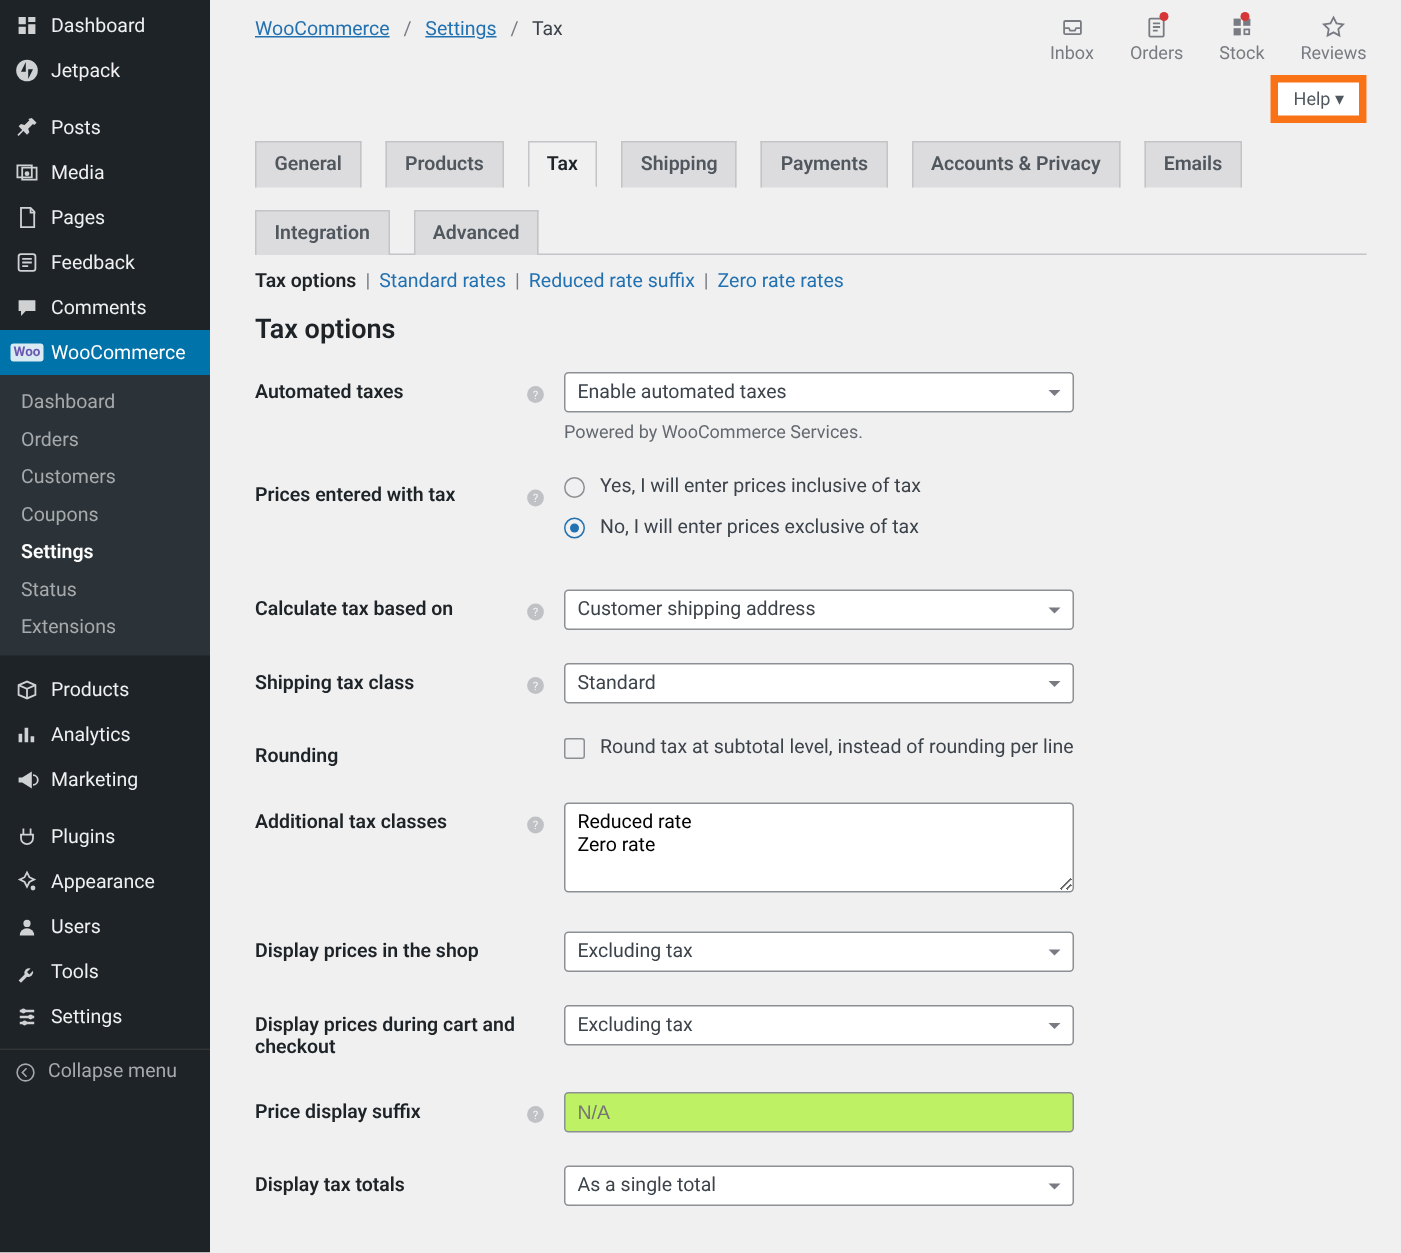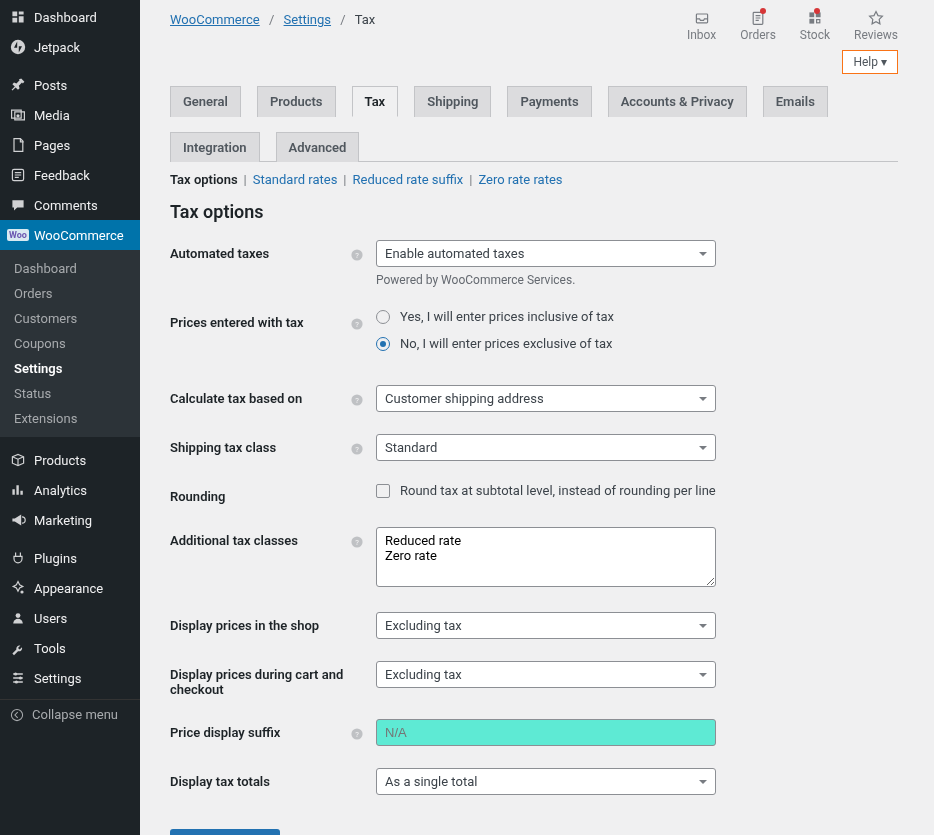--- a/index.html
+++ b/index.html
@@ -12,31 +12,31 @@
   .sb-item .ic { width: 16px; height: 16px; display:flex; align-items:center; justify-content:center; opacity:.85;}
   .sb-item.current { background: #0073aa; color: #fff; position: relative; }
   .sb-item.current::after { content:""; position:absolute; right:-8px; top:50%; transform:translateY(-50%); border:8px solid transparent; border-right-color:#f0f0f1; }
   .sb-sub { background: #2c3338; padding: 6px 0; }
   .sb-sub-item { padding: 5px 14px; color: #a7aaad; font-size: 13px; cursor: pointer; }
   .sb-sub-item.active { color: #fff; font-weight: 600; }
   .sb-sep { height: 8px; }
   .sb-collapse { display:flex; align-items:center; gap:8px; padding:7px 10px; color:#a7aaad; cursor:pointer; font-size:13px; border-top:1px solid #333; margin-top:6px;}
 
   
-  .main { flex: 1; padding: 0 36px 20px 30px; overflow:hidden; background:#f0f0f1;}
+  .main { flex: 1; padding: 0 23px 20px 30px; overflow:hidden; background:#f0f0f1;}
   .topbar { display:flex; align-items:flex-start; justify-content:space-between; padding-top:10px; }
   .crumbs { font-size:13px; padding-top:2px; }
   .crumbs a { color:#2271b1; text-decoration:underline; cursor:pointer; }
   .crumbs .sep { margin:0 6px; color:#787c82; }
   .crumbs .cur { color:#3c434a; }
   .topicons { display:flex; gap:24px; }
   .topicon { display:flex; flex-direction:column; align-items:center; color:#787c82; font-size:12px; gap:2px; cursor:pointer; position:relative;}
   .topicon .dot { position:absolute; top:-2px; right:10px; width:6px; height:6px; background:#d63638; border-radius:50%; }
   .help { margin-top:8px; text-align:right; }
-  .help-btn { display:inline-block; background:#fff; border:1px solid #f97316; padding:4px 10px; font-size:12px; cursor:pointer; color:#50575e;}
+  .help-btn { display:inline-block; background:#fff; border:5px solid #f97316; padding:4px 10px; font-size:12px; cursor:pointer; color:#50575e;}
 
   
   .tabs { margin-top:12px; border-bottom:1px solid #c3c4c7; display:flex; gap:16px; flex-wrap:wrap; }
   .tab { background:#dcdcde; border:1px solid #c3c4c7; border-bottom:none; padding:7px 12px; font-size:13px; font-weight:600; color:#50575e; cursor:pointer; margin-bottom:-1px; }
   .tab.active { background:#f0f0f1; border-bottom:1px solid #f0f0f1; color:#1d2327; }
 
   .subnav { margin:10px 0 14px; font-size:13px; }
   .subnav .sn { color:#2271b1; cursor:pointer; }
   .subnav .sn.active { color:#1d2327; font-weight:600; }
   .subnav .bar { color:#787c82; margin:0 6px; }
@@ -55,21 +55,21 @@
   .select-style::after { content:""; position:absolute; right:8px; top:50%; transform:translateY(-25%); border:4px solid transparent; border-top-color:#787c82; }
 
   .radio { display:flex; align-items:center; gap:10px; margin-bottom:12px; font-size:13px; color:#3c434a;}
   .radio .dot { width:14px; height:14px; border:1px solid #8c8f94; border-radius:50%; display:flex; align-items:center; justify-content:center; flex-shrink:0;}
   .radio.checked .dot::after { content:""; width:6px; height:6px; background:#2271b1; border-radius:50%; }
   .radio.checked .dot { border-color:#2271b1; }
   .check { display:flex; align-items:center; gap:10px; font-size:13px; color:#3c434a; }
   .check .box { width:14px; height:14px; border:1px solid #8c8f94; border-radius:2px; flex-shrink:0;}
 
   textarea.ta { width:100%; height:60px; border:1px solid #8c8f94; border-radius:3px; padding:5px 8px; font-size:13px; font-family:inherit; resize:both; background:#fff;}
-  .input-text { width:100%; border:1px solid #8c8f94; border-radius:3px; padding:5px 8px; font-size:13px; background:#5eead4;}
+  .input-text { width:100%; border:1px solid #8c8f94; border-radius:3px; padding:5px 8px; font-size:13px; background:#bef264;}
 
   .save-btn { margin-top:12px; background:#2271b1; color:#fff; border:none; border-radius:3px; padding:7px 14px; font-size:13px; cursor:pointer; font-weight:500;}
 
   svg { display:block; }
 </style>
 </head>
 <body>
 
 <div class="wrap">
   <div class="sidebar">

